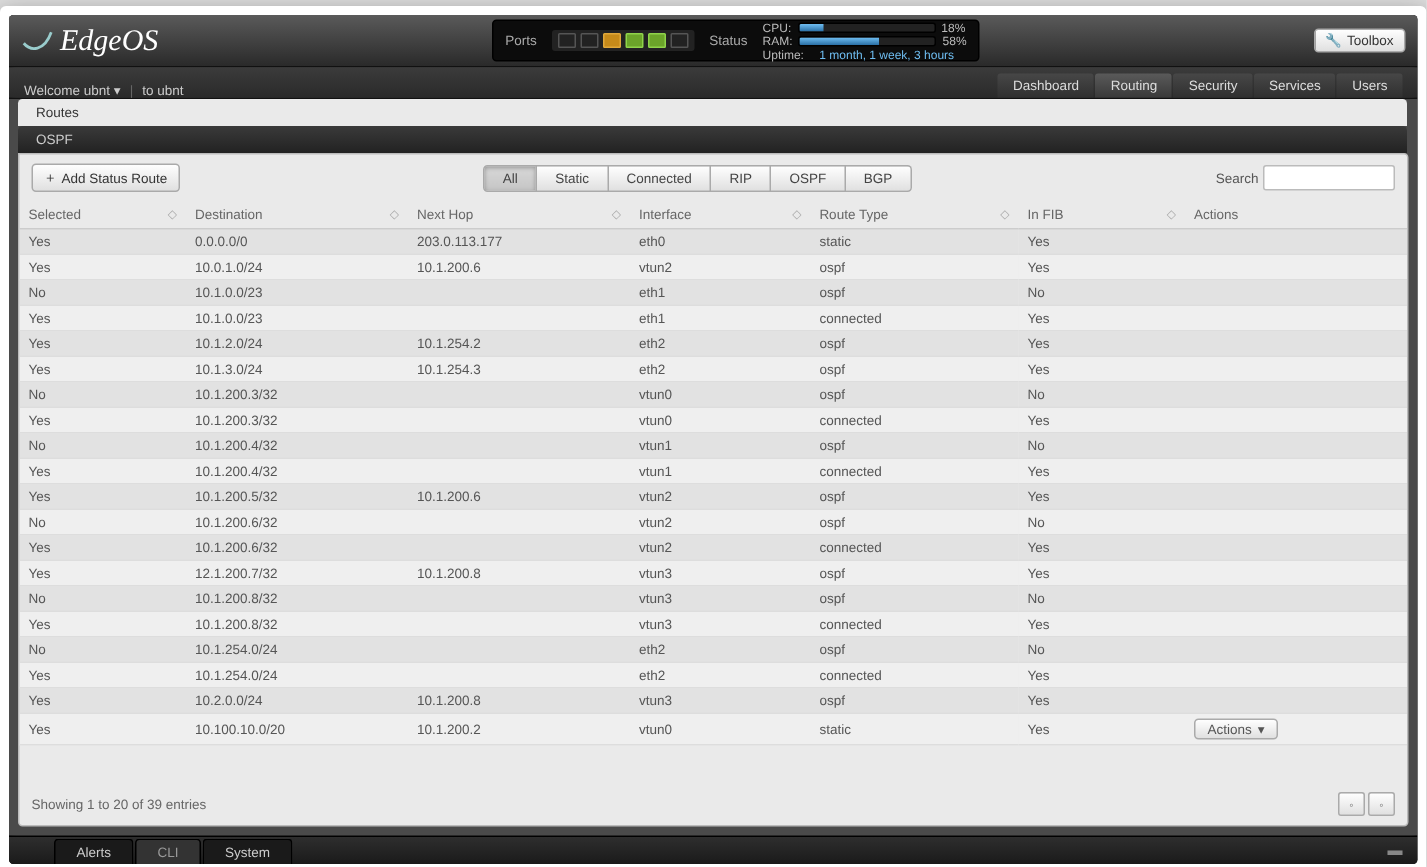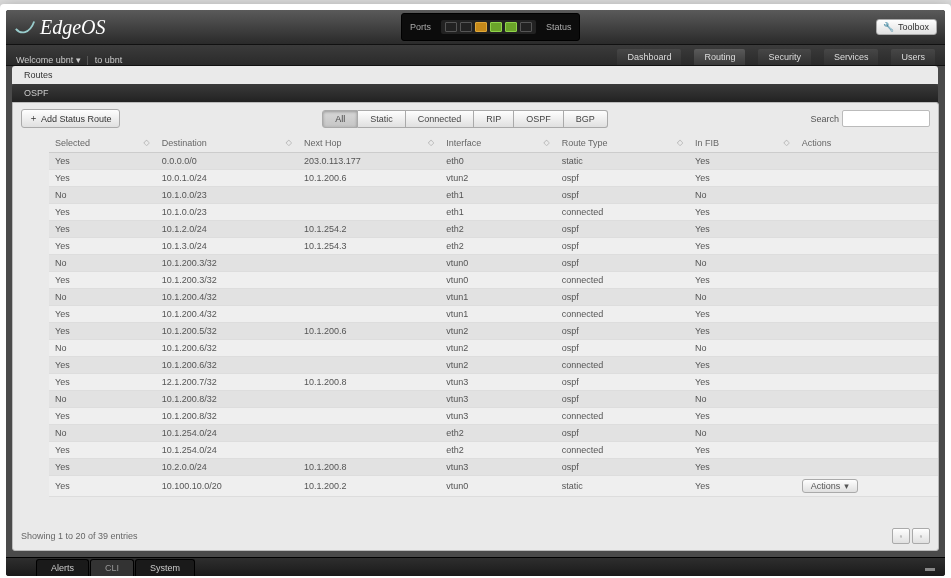--- a/index.html
+++ b/index.html
@@ -30,38 +30,38 @@
   .port.amber{background:#c68a1a;border-color:#e0a83a;}
   .stats{color:#bbb;font-size:8px;line-height:9px;}
   .stats .row{display:flex;gap:4px;align-items:center;}
   .bar{width:90px;height:5px;background:#222;border:1px solid #000;border-radius:2px;position:relative;overflow:hidden;}
   .bar>span{position:absolute;top:0;left:0;bottom:0;background:linear-gradient(#6fbef2,#2a6fa5);}
   .uptime{color:#6fbef2;}
   .toolbox{margin-left:auto;}
   .btn{display:inline-flex;align-items:center;gap:3px;background:var(--grad-btn);border:1px solid #aaa;border-radius:3px;padding:2px 7px;font-size:9px;color:#333;cursor:pointer;}
   .welcome{height:20px;background:linear-gradient(#3b3b3b,#2a2a2a);display:flex;align-items:flex-end;color:#ccc;padding:0 10px;font-size:9px;border-bottom:1px solid #111;}
   .welcome .sep{margin:0 6px;color:#666;}
-  .main-tabs{margin-left:auto;display:flex;gap:13px;}
+  .main-tabs{margin-left:auto;display:flex;gap:1px;}
   .main-tab{background:linear-gradient(#474747,#303030);color:#ddd;padding:3px 10px;border-radius:2px 2px 0 0;font-size:9px;cursor:pointer;}
   .main-tab.active{background:linear-gradient(#5a5a5a,#3a3a3a);}
   .workspace{flex:1;background:#4a4a4a;padding:0 6px 6px 6px;display:flex;flex-direction:column;min-height:0;}
   .sub-tabs{display:flex;flex-direction:column;}
   .sub-tab{background:linear-gradient(#3a3a3a,#222);color:#ccc;padding:4px 12px;font-size:9px;border-radius:3px 3px 0 0;margin-right:1px;cursor:pointer;}
   .sub-tab.active{background:#eaeaea;color:#333;}
   .panel{background:#eaeaea;border-radius:0 3px 3px 3px;flex:1;display:flex;flex-direction:column;min-height:0;border:1px solid #bbb;}
   .toolbar{display:flex;align-items:center;padding:6px 8px;gap:6px;}
   .toolbar .filters{margin:0 auto;display:flex;}
   .filters .fbtn{background:var(--grad-btn);border:1px solid #aaa;padding:3px 12px;font-size:9px;color:#444;cursor:pointer;}
   .filters .fbtn:first-child{border-radius:3px 0 0 3px;}
   .filters .fbtn:last-child{border-radius:0 3px 3px 0;}
   .filters .fbtn+.fbtn{border-left:none;}
   .filters .fbtn.active{background:linear-gradient(#d8d8d8,#c5c5c5);box-shadow:inset 0 1px 3px rgba(0,0,0,.3);}
   .search-wrap{display:flex;align-items:center;gap:3px;font-size:9px;color:#555;}
   .search-wrap input{width:80px;height:15px;border:1px solid #bbb;border-radius:2px;font-size:9px;padding:0 3px;}
-  .table-wrap{flex:1;overflow:hidden;min-height:0;padding-left:36px;}
+  .table-wrap{flex:1;overflow:hidden;min-height:0;}
   table{width:100%;border-collapse:collapse;font-size:9px;color:#555;}
   thead th{text-align:left;font-weight:normal;color:#666;background:var(--panel);padding:4px 6px;border-bottom:1px solid #ccc;position:relative;}
   .sort{float:right;color:#aaa;font-size:8px;}
   tbody tr:nth-child(odd){background:#e2e2e2;}
   tbody tr:nth-child(even){background:#efefef;}
   tbody td{padding:3px 6px;border-bottom:1px solid #ddd;}
   .footer-row{display:flex;align-items:center;padding:6px 8px;font-size:9px;color:#666;}
   .pager{margin-left:auto;display:flex;gap:2px;}
   .pager .pbtn{background:var(--grad-btn);border:1px solid #aaa;width:16px;height:14px;font-size:8px;display:flex;align-items:center;justify-content:center;border-radius:2px;color:#666;}
   .bottombar{height:18px;background:linear-gradient(#2e2e2e,#1a1a1a);display:flex;align-items:flex-end;padding:0 0 0 30px;border-top:1px solid #000;gap:37px;}
@@ -89,20 +89,37 @@
       <span class="ports-label">Ports</span>
       <div class="ports">
         <div class="port"></div>
         <div class="port"></div>
         <div class="port amber"></div>
         <div class="port on"></div>
         <div class="port on"></div>
         <div class="port"></div>
       </div>
       <span class="status-label">Status</span>
+      <div class="stats">
+        <div class="row">
+              <span>CPU:</span>
+              <div class="bar">
+                <span id="cpu-bar-fill" style="width: 18%;"></span>
+              </div>
+              <span id="cpu-pct">18%</span>
+            </div>
+        <div class="row">
+              <span>RAM:</span>
+              <div class="bar">
+                <span id="ram-bar-fill" style="width: 58%;"></span>
+              </div>
+              <span id="ram-pct">58%</span>
+            </div>
+        <div class="row"><span>Uptime:</span>&nbsp;<span class="uptime">1 month, 1 week, 3 hours</span></div>
+      </div>
     </div>
 
     <div class="toolbox">
       <span class="btn">
         <span>🔧</span>
         <span>Toolbox</span>
       </span>
     </div>
   </div>
 

